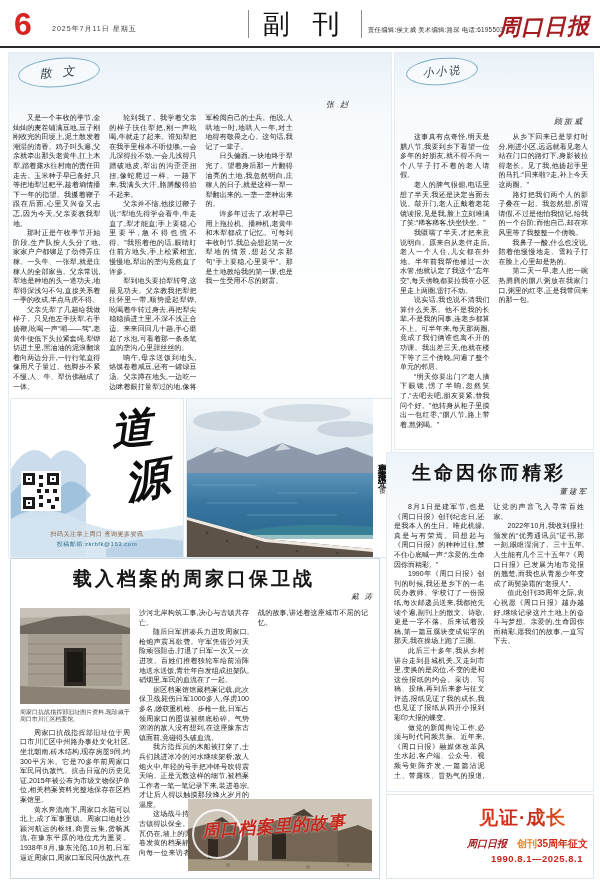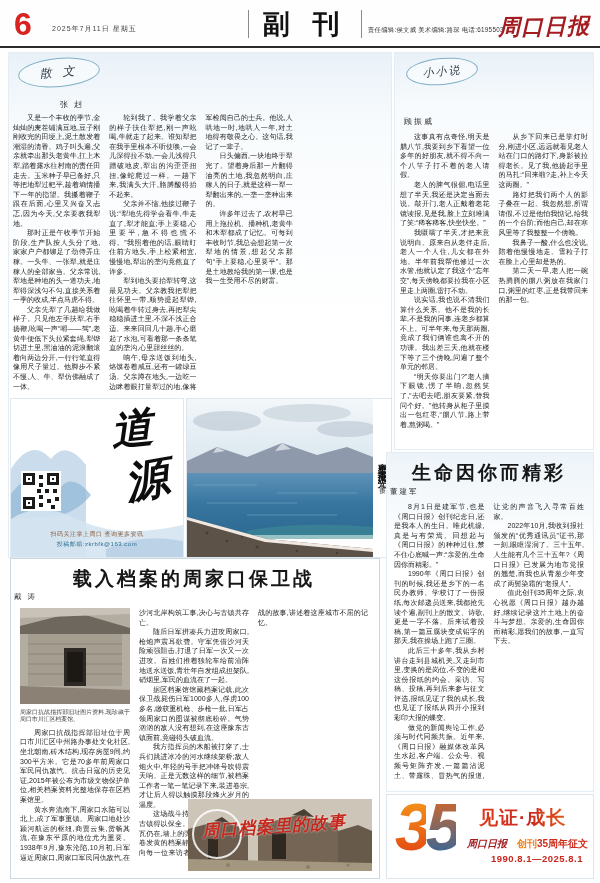--- a/index.html
+++ b/index.html
@@ -5,35 +5,35 @@
   html,body{margin:0;padding:0;background:#e8e8e8;}
   #page{position:relative;width:600px;height:883px;background:#fefefe;margin:0 auto;
         font-family:"Liberation Sans",sans-serif;overflow:hidden;}
   
   .hdr{position:absolute;left:0;top:0;width:600px;height:46px;border-bottom:2px solid #2b2b2b;}
   .pagenum{position:absolute;left:14px;top:6px;font-size:32px;font-weight:bold;color:#d62420;
            font-family:"Liberation Sans",sans-serif;}
   .pagedate{position:absolute;left:52px;top:24px;font-size:7px;color:#444;letter-spacing:1px;}
   .secwrap{position:absolute;left:230px;top:6px;width:150px;text-align:center;}
   .secbar{display:inline-block;width:1px;height:28px;background:#8a8a8a;vertical-align:middle;}
-  .sectitle{display:inline-block;margin:0 14px;font-size:27px;font-weight:bold;color:#111;
+  .sectitle{display:inline-block;margin:0 14px;font-size:27px;font-weight:normal;color:#111;
             font-family:"Liberation Serif",serif;letter-spacing:8px;vertical-align:middle;}
   .editors{position:absolute;left:368px;top:26px;font-size:6.3px;color:#333;letter-spacing:.3px;}
   .masthead{position:absolute;right:10px;top:12px;font-size:22px;font-weight:bold;font-style:italic;
             color:#a31d20;font-family:"Liberation Serif",serif;letter-spacing:1px;transform:rotate(-1deg);}
   
   .zone{position:absolute;background:linear-gradient(180deg,#e9f1f8 0%,#f8fbfd 14%,#ffffff 55%);
         border:1px solid #e4edf3;}
   .tag-oval{position:absolute;border:1px solid #7fb0c6;border-radius:50%;color:#2e3b46;
             font-family:"Liberation Serif",serif;font-style:italic;display:flex;align-items:center;
             justify-content:center;transform:rotate(-5deg);background:rgba(255,255,255,.5);}
   .a-title{position:absolute;text-align:center;font-family:"Liberation Serif",serif;font-weight:bold;
            color:#161616;}
-  .a-author{position:absolute;text-align:left;font-size:8px;color:#333;
-            font-family:"Liberation Serif",serif;letter-spacing:2px;}
+  .a-author{position:absolute;text-align:right;font-size:8px;color:#333;
+            font-family:"Liberation Serif",serif;letter-spacing:2px;font-style:italic;}
   .cols{position:absolute;column-fill:auto;font-size:7px;line-height:9.6px;text-align:justify;
         color:#232323;overflow:hidden;}
   .cols p{margin:0;text-indent:2em;}
   
   .lakebox{position:absolute;left:186px;top:398px;width:204px;height:158px;display:flex;
            border:1px solid #dfe7ee;background:#fff;}
   .lakebox svg{display:block;}
   .vcap{width:18px;display:flex;flex-direction:column;align-items:center;padding-top:56px;background:#fff;}
   .vcap .t{writing-mode:vertical-rl;font-size:9.5px;font-weight:bold;letter-spacing:3px;color:#111;
            font-family:"Liberation Serif",serif;}
@@ -265,23 +265,20 @@
           <circle cx="40" cy="66" r="2"></circle>
           <circle cx="120" cy="68" r="2"></circle>
           <circle cx="160" cy="66" r="1.6"></circle>
         </g>
     </svg>
     <div class="temple-ring"></div>
     <div class="temple-overlay">周口档案里的故事</div>
   </div>
 
   <div class="anniv">
-    <div class="num35">
-      <span class="n3">3</span><span class="n5">5</span>
-    </div>
     <div class="anniv-head">见证·成长</div>
     <div class="anniv-sub">
       <span class="brand">周口日报</span><span class="mid">创刊</span><span class="rest">35周年征文</span>
     </div>
     <div class="anniv-dates">1990.8.1—2025.8.1</div>
   </div>
 
 </div>
 
 </body></html>

